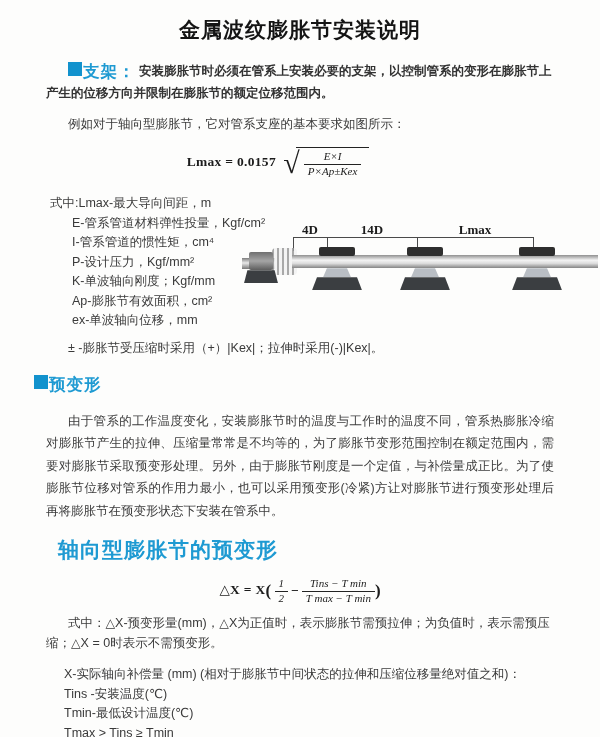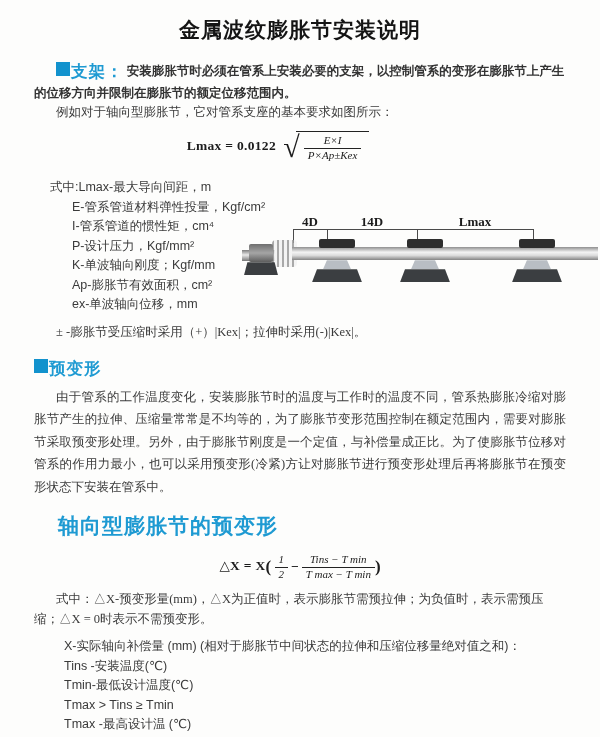--- a/index.html
+++ b/index.html
@@ -10,21 +10,21 @@
     background:#fdfdfc;
     color:#3a3a3a;
     font-family:"Liberation Sans","DejaVu Sans",sans-serif;
     font-size:12.5px;line-height:1.55;
     overflow:hidden;position:relative;
   }
   .title{
     text-align:center;font-size:21px;font-weight:bold;color:#141414;
     margin:2px 0 12px 0;letter-spacing:1px;
   }
-  p{margin:0;font-family:Liberation Serif, serif;}
+  p{margin:12px;}
   .indent{text-indent:22px;}
   .bold-body{font-weight:bold;color:#333;}
   .sec-bullet{
     display:inline-block;width:14px;height:14px;background:#1292cd;
     vertical-align:-1px;margin-right:1px;
   }
   .sec-heading{
     color:#1e9ad2;font-size:16.5px;font-weight:bold;letter-spacing:1px;
     vertical-align:-2px;
   }
@@ -47,21 +47,21 @@
   .radical{font-size:30px;font-weight:normal;vertical-align:middle;margin:0 -4px 0 4px;line-height:0;}
   .sqrt-box{display:inline-block;border-top:1.5px solid #222;vertical-align:middle;padding:2px 8px 0 8px;}
   .paren{font-size:17px;vertical-align:middle;font-weight:bold;}
   .f-op{vertical-align:middle;padding:0 3px;font-weight:bold;}
   
   .row-wrap{position:relative;min-height:142px;margin-top:6px;}
   .where-list{list-style:none;margin:16px;padding:0;width:262px;line-height:19.5px;}
   .where-list li{white-space:nowrap;}
   .where-list li.ind{padding-left:22px;}
   
-  .diagram{position:absolute;top:36px;right:-32px;width:356px;height:100px;}
+  .diagram{position:absolute;top:28px;right:-32px;width:356px;height:100px;}
   .diagram *{position:absolute;}
   .dim-line{left:51px;top:15px;width:240px;height:0;border-top:1px solid #4a4a4a;}
   .tick{width:0;border-left:1px solid #4a4a4a;}
   .t1{left:51px;top:15px;height:14px;}
   .t2{left:85px;top:15px;height:13px;}
   .t3{left:175px;top:15px;height:13px;}
   .t4{left:291px;top:15px;height:13px;}
   .dlabel{
     top:-2px;transform:translateX(-50%);
     font-family:"Liberation Serif","DejaVu Serif",serif;
@@ -104,21 +104,21 @@
   <h1 class="title">金属波纹膨胀节安装说明</h1>
 
   <p class="indent">
     <span class="sec-bullet"></span><span class="sec-heading">支架：</span>
     <span class="bold-body">安装膨胀节时必须在管系上安装必要的支架，以控制管系的变形在膨胀节上产生的位移方向并限制在膨胀节的额定位移范围内。</span>
   </p>
 
   <p class="indent">例如对于轴向型膨胀节，它对管系支座的基本要求如图所示：</p>
 
   <div class="formula" style="margin:8px 44px 2px 0;">
-    <span class="f-lhs">Lmax = 0.0122</span>
+    <span class="f-lhs">Lmax = 0.0157</span>
     <span class="radical">√</span><span class="sqrt-box"><span class="frac"><span class="num">E×I</span><span class="den">P×Ap±Kex</span></span></span>
   </div>
 
   <div class="row-wrap">
     <ul class="where-list">
       <li>式中:Lmax-最大导向间距，m</li>
       <li class="ind">E-管系管道材料弹性投量，Kgf/cm²</li>
       <li class="ind">I-管系管道的惯性矩，cm⁴</li>
       <li class="ind">P-设计压力，Kgf/mm²</li>
       <li class="ind">K-单波轴向刚度；Kgf/mm</li>

